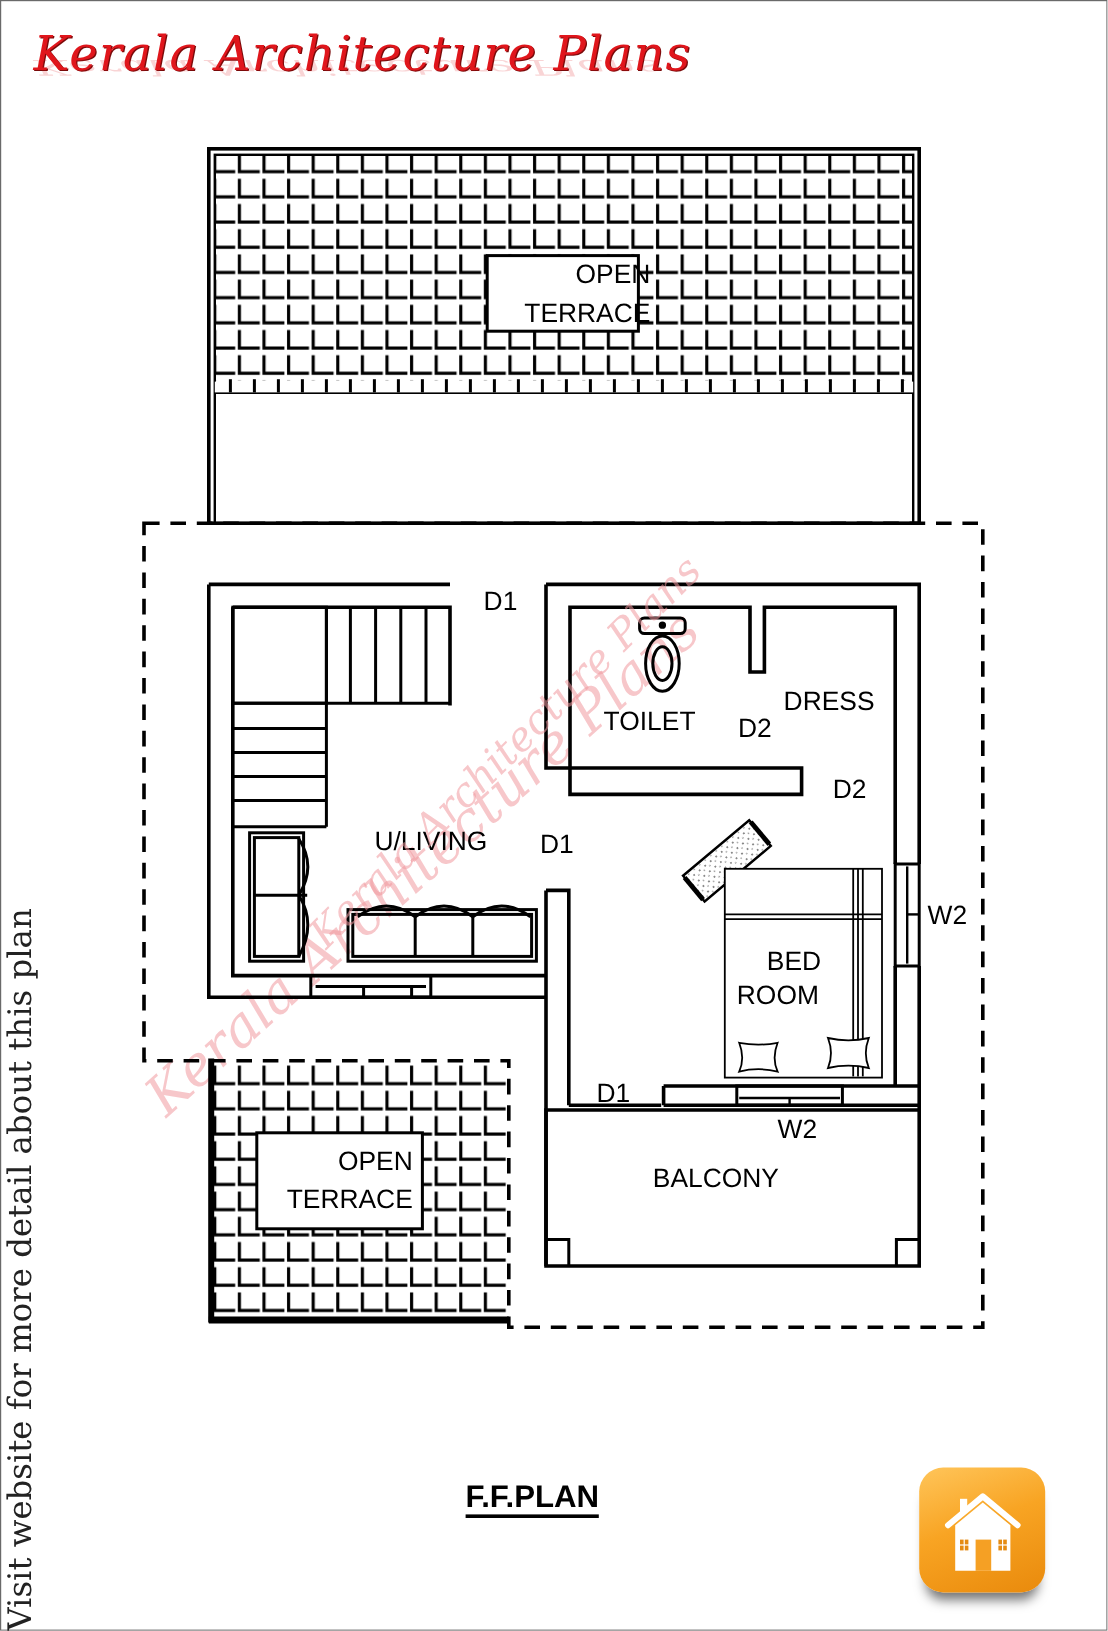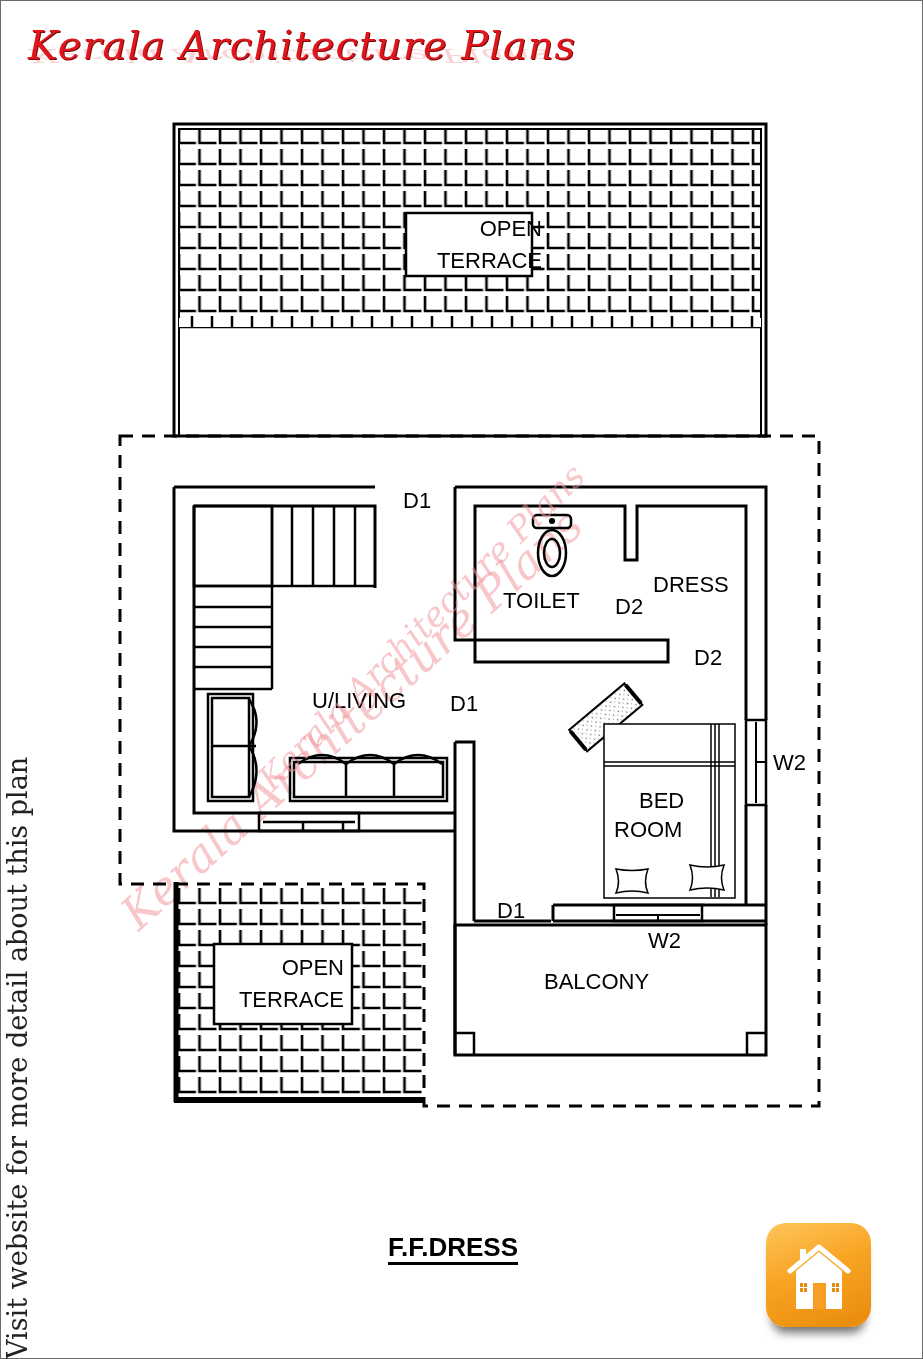--- a/index.html
+++ b/index.html
@@ -187,21 +187,21 @@
   <text class="lbl" x="614" y="837">ROOM</text>
   <text class="lbl" x="497" y="918">D1</text>
   <text class="lbl" x="648" y="948">W2</text>
   <text class="lbl" x="544" y="989">BALCONY</text>
 </svg>
 
 <div class="watermark" style="left:250px; top:770px; font-size:34px; transform:rotate(-45deg);">Kerala Architecture Plans</div>
 
 <div class="side-note">Visit website for more detail about this plan</div>
 
-<div class="plan-title">F.F.DRESS</div>
+<div class="plan-title">F.F.PLAN</div>
 
 <div class="home-btn">
   <svg width="70" height="74" viewBox="0 0 70 74">
     <path d="M6 32 L35 8 L64 32" fill="none" stroke="#fff" stroke-width="5" stroke-linejoin="round" stroke-linecap="round"></path>
     <rect x="16" y="10" width="6" height="12" fill="#fff"></rect>
     <path d="M12 32 L35 13 L58 32 V70 H12 Z" fill="#fff"></path>
     <rect x="29" y="44" width="13" height="26" fill="#f5a024"></rect>
     <g fill="#e58b12">
       <rect x="16" y="44" width="3" height="4"></rect>
         <rect x="20" y="44" width="3" height="4"></rect>

